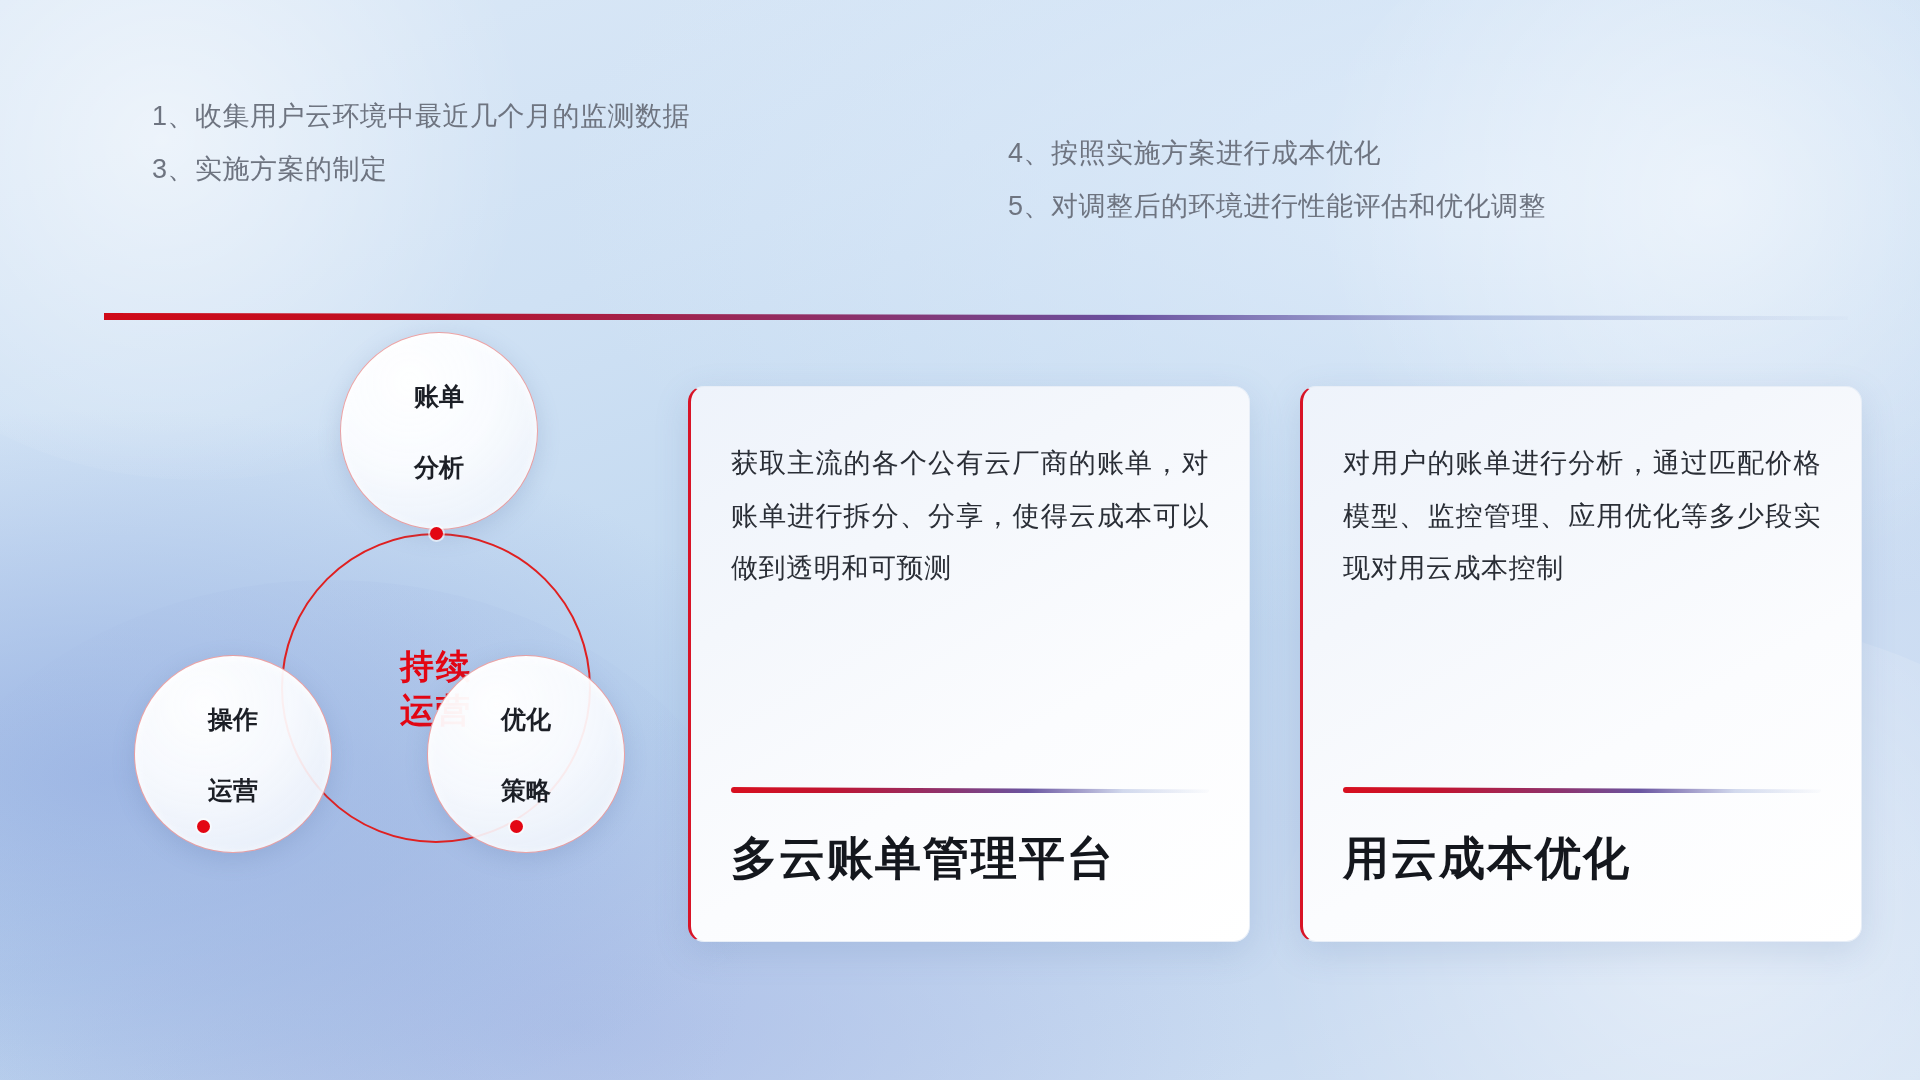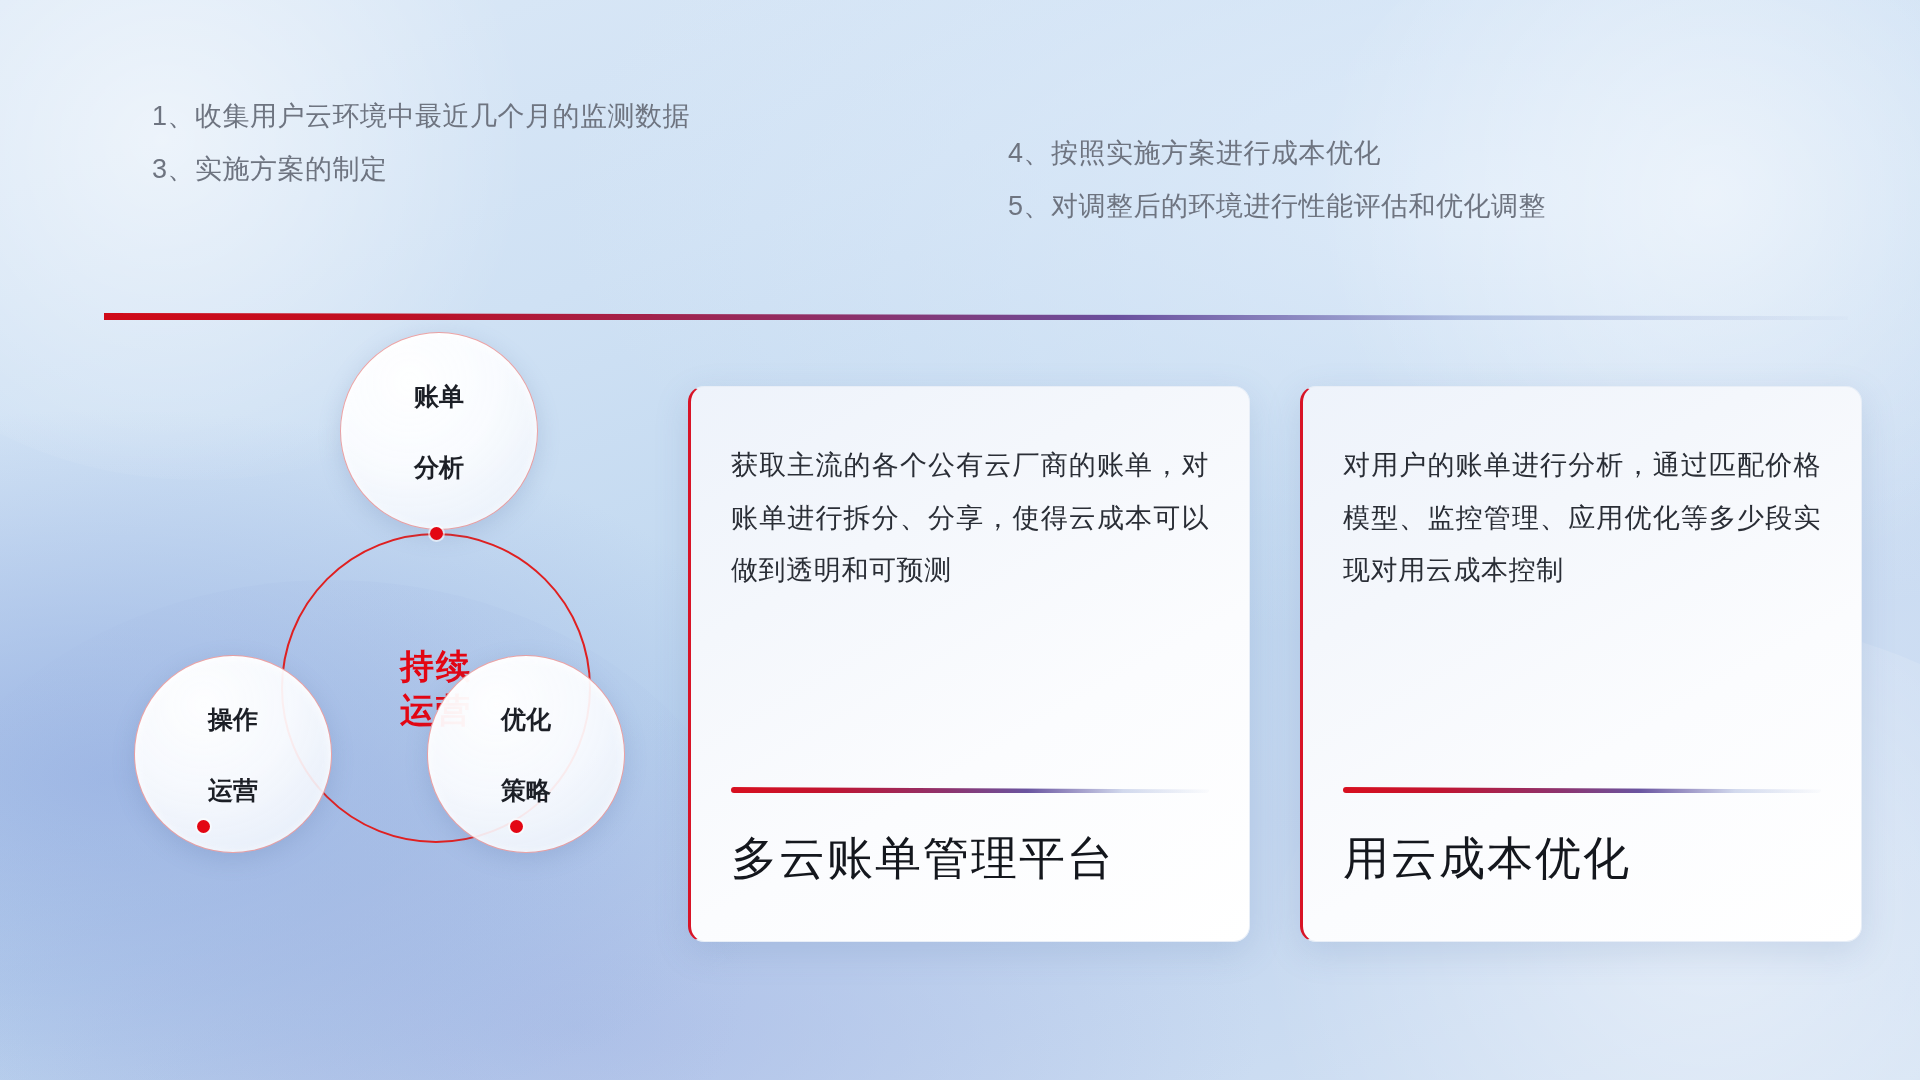--- a/index.html
+++ b/index.html
@@ -86,29 +86,30 @@
     box-shadow:0 10px 34px rgba(90,120,170,0.18);
     padding:52px 40px 0 40px;
     display:flex;flex-direction:column;
   }
   #card-1{left:688px;}
   #card-2{left:1300px;}
   .card-body{
     color:#2a2e36;font-size:27px;line-height:1.95;letter-spacing:0.6px;
     text-align:justify;text-justify:inter-character;
     flex:0 0 auto;
+    font-family:Liberation Mono, monospace;
   }
   .card-rule{
     margin-top:auto;height:6px;border-radius:3px;
     background:linear-gradient(90deg,#d80f1f 0%,#c21430 20%,#8c3470 46%,#6a55a0 62%,
       rgba(130,150,205,0.35) 82%, rgba(170,190,220,0.04) 100%);
     clip-path:polygon(0 0,100% 40%,100% 100%,0 100%);
   }
   .card-title{
-    font-size:46px;font-weight:400;color:#14171d;letter-spacing:2px;
+    font-size:46px;font-weight:700;color:#14171d;letter-spacing:2px;
     padding:42px 0 60px 0;line-height:1;white-space:nowrap;
   }
 </style>
 </head>
 <body>
 
 <div id="stage">
 
   <div class="blob blob-a"></div>
   <div class="blob blob-b"></div>

